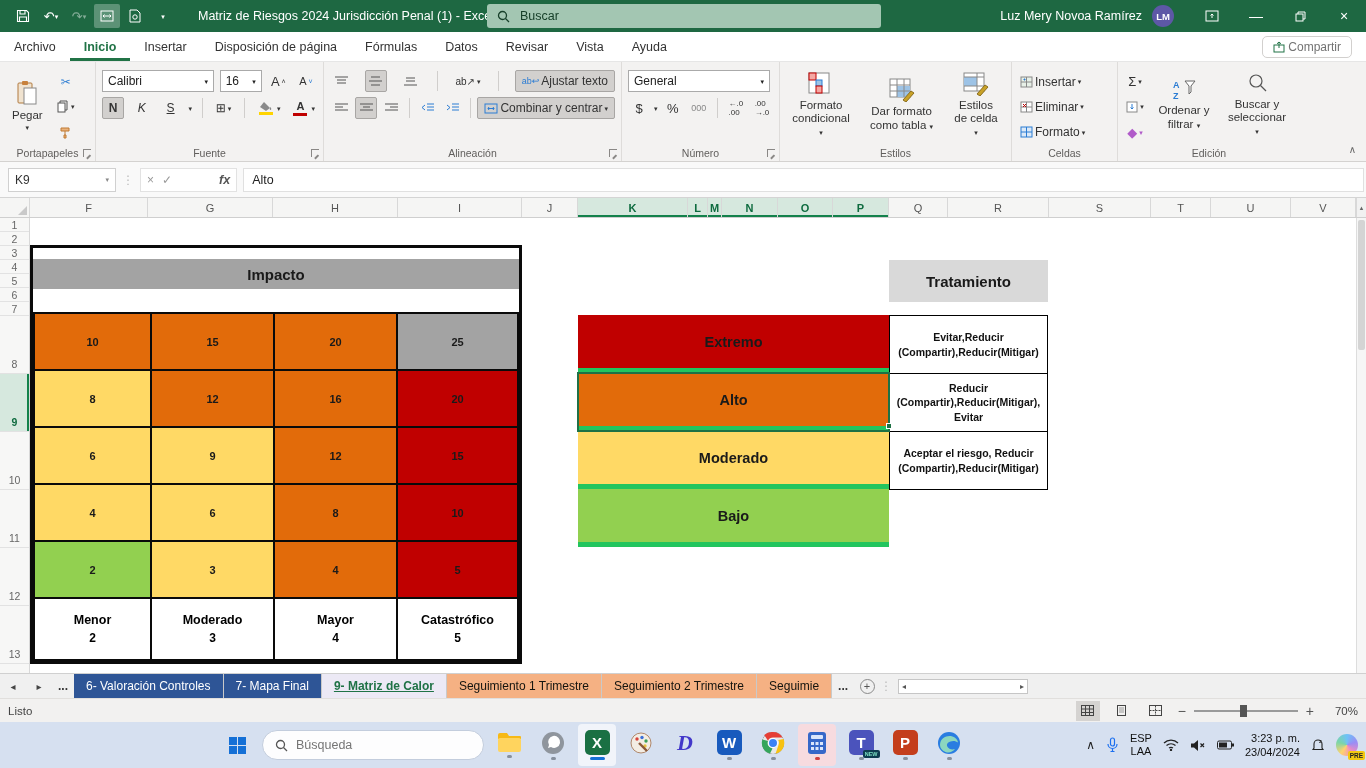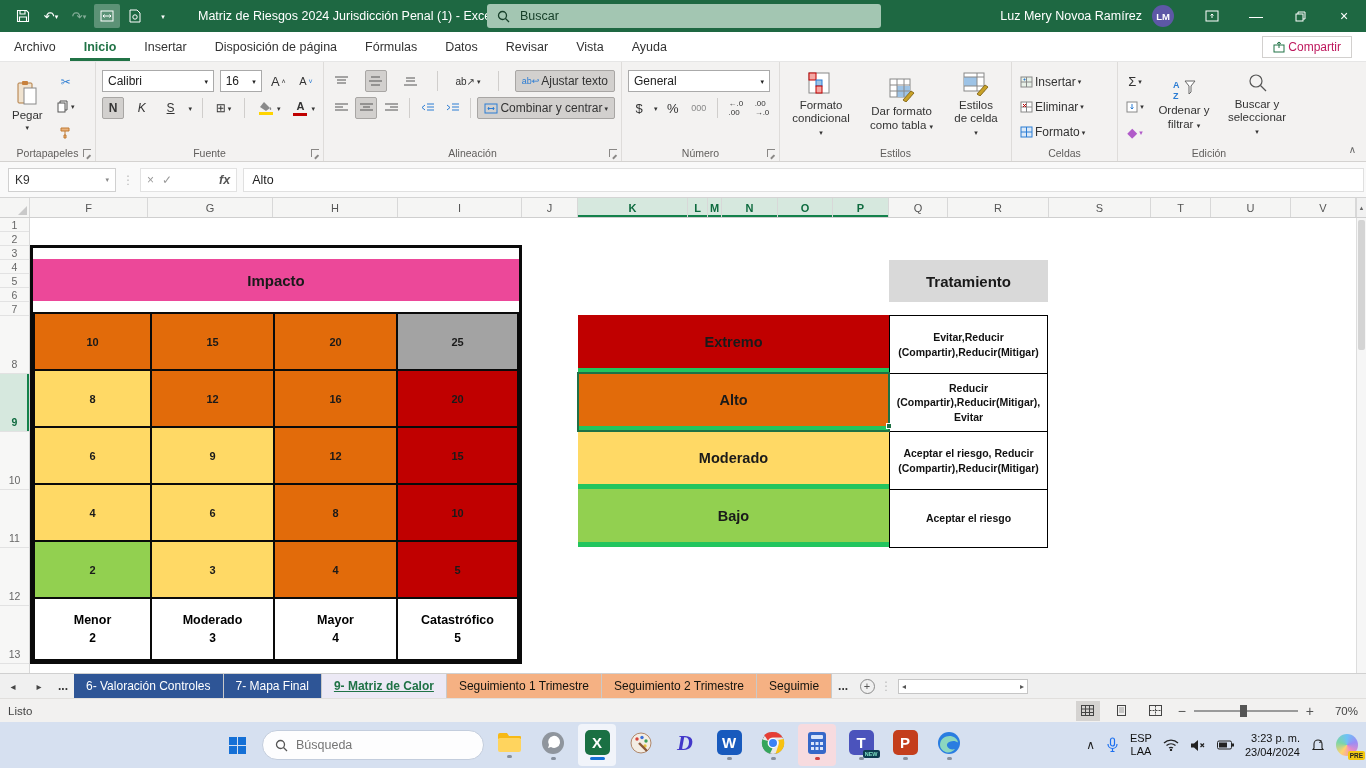--- a/index.html
+++ b/index.html
@@ -20,21 +20,21 @@
   .tb-search input::placeholder { color:#17402a; }
   .tb-right { margin-left:auto; display:flex; align-items:center; height:100%; }
   .tb-user { font-size:12.5px; margin-right:10px; }
   .avatar { width:22px; height:22px; border-radius:50%; background:#5d58a6; color:#fff; font-size:9.5px; font-weight:bold; display:flex; align-items:center; justify-content:center; margin-right:16px; }
   .winbtn { width:44px; height:32px; display:flex; align-items:center; justify-content:center; font-size:14px; }
 
   
   .tabrow { height:30px; background:#fff; display:flex; align-items:center; border-bottom:1px solid #e6e6e6; flex:0 0 auto; }
   .rtab { padding:0 14px; height:100%; display:flex; align-items:center; font-size:12.5px; color:#333; }
   .rtab.active { color:#217346; font-weight:bold; box-shadow:inset 0 -3px 0 #217346; }
-  .share-btn { margin-left:auto; margin-right:14px; display:flex; align-items:center; gap:3px; border:1px solid #d2d0ce; border-radius:0; padding:3px 10px; font-size:12px; color:#be185d; }
+  .share-btn { margin-left:auto; margin-right:14px; display:flex; align-items:center; gap:3px; border:1px solid #d2d0ce; border-radius:5px; padding:3px 10px; font-size:12px; color:#737373; }
 
   
   .ribbon { height:100px; background:#f3f2f1; display:flex; border-bottom:1px solid #d4d2d0; flex:0 0 auto; }
   .rgroup { position:relative; border-right:1px solid #dedcda; padding:5px 6px 18px 6px; display:flex; gap:6px; }
   .rgroup-label { position:absolute; bottom:2px; left:0; right:0; text-align:center; font-size:10.5px; color:#605e5c; }
   .launcher { position:absolute; bottom:4px; right:4px; width:8px; height:8px; border-left:1px solid #8a8886; border-top:1px solid #8a8886; }
   .launcher::after { content:""; position:absolute; right:0; bottom:0; width:5px; height:1.5px; background:#8a8886; transform:rotate(-45deg); }
   .bigbtn { display:flex; flex-direction:column; align-items:center; justify-content:center; gap:3px; padding:2px 6px; border-radius:2px; font-size:11.5px; color:#333; text-align:center; }
   .minicol { display:flex; flex-direction:column; gap:4px; justify-content:flex-start; padding-top:4px; }
   .sbtn { height:22px; min-width:22px; display:flex; align-items:center; justify-content:center; border-radius:2px; font-size:12px; color:#333; gap:2px; padding:0 2px; }
@@ -65,21 +65,21 @@
   .gridarea { flex:1; display:flex; overflow:hidden; position:relative; }
   .rowgutter { width:30px; background:#f7f7f6; border-right:1px solid #d8d8d8; display:flex; flex-direction:column; flex:0 0 auto; }
   .rowh { border-bottom:1px solid #e2e2e2; display:flex; align-items:center; justify-content:center; font-size:10.5px; color:#666; }
   .rowh.sel { background:#d6e8de; color:#0e6b3f; box-shadow:inset -2px 0 0 #13814b; font-weight:bold; }
   .gridcontent { flex:1; position:relative; background:#fff; }
   .vscroll { width:10px; background:#f6f6f6; border-left:1px solid #ddd; display:flex; flex-direction:column; flex:0 0 auto; }
   .vthumb { margin:2px 1px; height:130px; background:#d4d4d4; border-radius:2px; }
 
   
   .impacto-box { position:absolute; left:0; top:27px; width:492px; height:419px; border:3px solid #0a0a0a; background:#fff; }
-  .impacto-title { position:absolute; left:0; top:11px; width:100%; height:42px; background:#ec4899; display:flex; align-items:center; justify-content:center; font-size:15px; font-weight:bold; color:#1a1a1a; }
+  .impacto-title { position:absolute; left:0; top:11px; width:100%; height:30px; background:#a3a3a3; display:flex; align-items:center; justify-content:center; font-size:15px; font-weight:bold; color:#1a1a1a; }
   .matrixgrid { position:absolute; left:0; top:64px; width:100%; height:349px; display:grid; grid-template-columns:115px 121px 121px 1fr; grid-template-rows:repeat(5,55px) 1fr; gap:2px; background:#0a0a0a; border:2px solid #0a0a0a; }
   .mcell { display:flex; align-items:center; justify-content:center; font-size:11px; font-weight:bold; color:#1a1a1a; }
   .fcell { background:#fff; display:flex; flex-direction:column; align-items:center; justify-content:center; line-height:1.5; }
   .fcell .fname { font-size:12.5px; font-weight:bold; color:#000; }
   .fcell .fnum { font-size:12px; font-weight:bold; color:#000; }
 
   
   .trat-title { position:absolute; left:859px; top:42px; width:159px; height:42px; background:#d9d9d9; display:flex; align-items:center; justify-content:center; font-size:15px; font-weight:bold; color:#1a1a1a; }
   .trat-table { position:absolute; left:548px; top:97px; width:470px; display:grid; grid-template-columns:311px 159px; grid-auto-rows:58px; }
   .lvlcell { display:flex; align-items:center; justify-content:center; font-size:14.5px; font-weight:bold; color:#1a1a1a; border-bottom:5px solid #22c55e; position:relative; }
@@ -609,21 +609,20 @@
         <div class="lvlcell" style="background-color: rgb(192, 0, 0);">Extremo</div>
         <div class="trtcell">Evitar,Reducir (Compartir),Reducir(Mitigar)</div>
         <div class="lvlcell selcell" style="background-color: rgb(226, 107, 10);">
           <span>Alto</span>
           <span class="handle"></span>
         </div>
         <div class="trtcell">Reducir (Compartir),Reducir(Mitigar), Evitar</div>
         <div class="lvlcell" style="background-color: rgb(255, 217, 101);">Moderado</div>
         <div class="trtcell">Aceptar el riesgo, Reducir (Compartir),Reducir(Mitigar)</div>
         <div class="lvlcell" style="background-color: rgb(146, 208, 80);">Bajo</div>
-        <div class="trtcell">Aceptar el riesgo</div>
       </div>
     </div>
 
     <div class="vscroll">
         <div class="vthumb"></div>
       </div>
   </div>
 
   <div class="sheettabs">
     <div class="tnav">◂</div>

